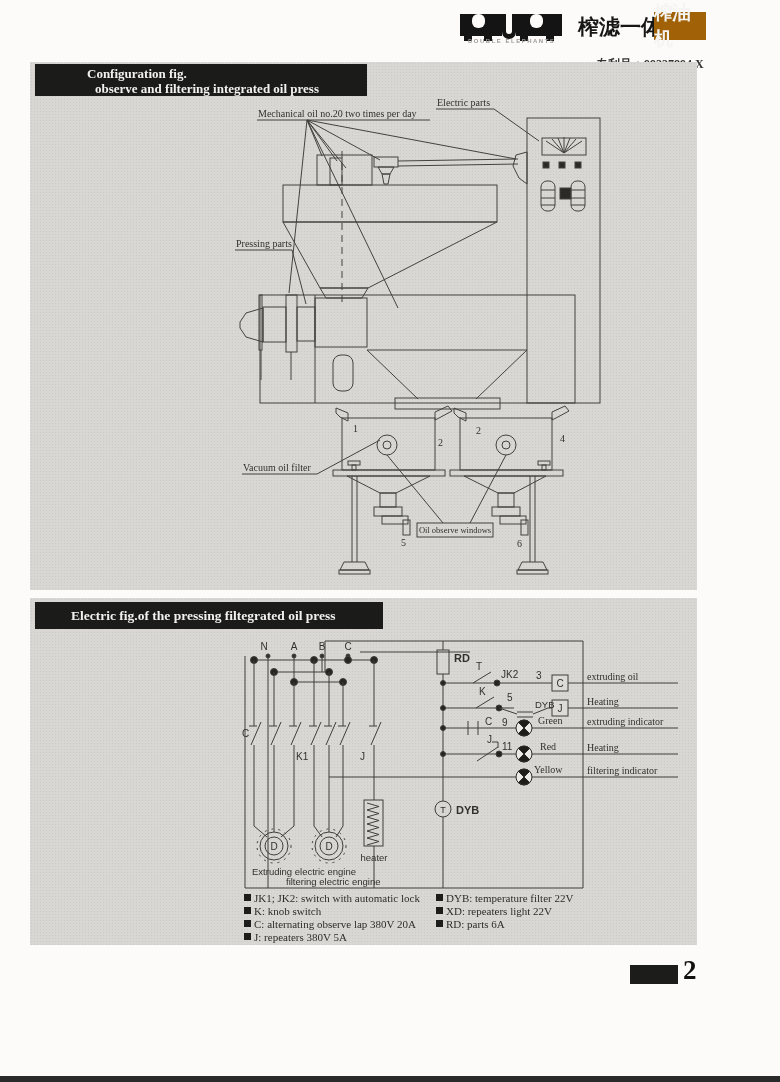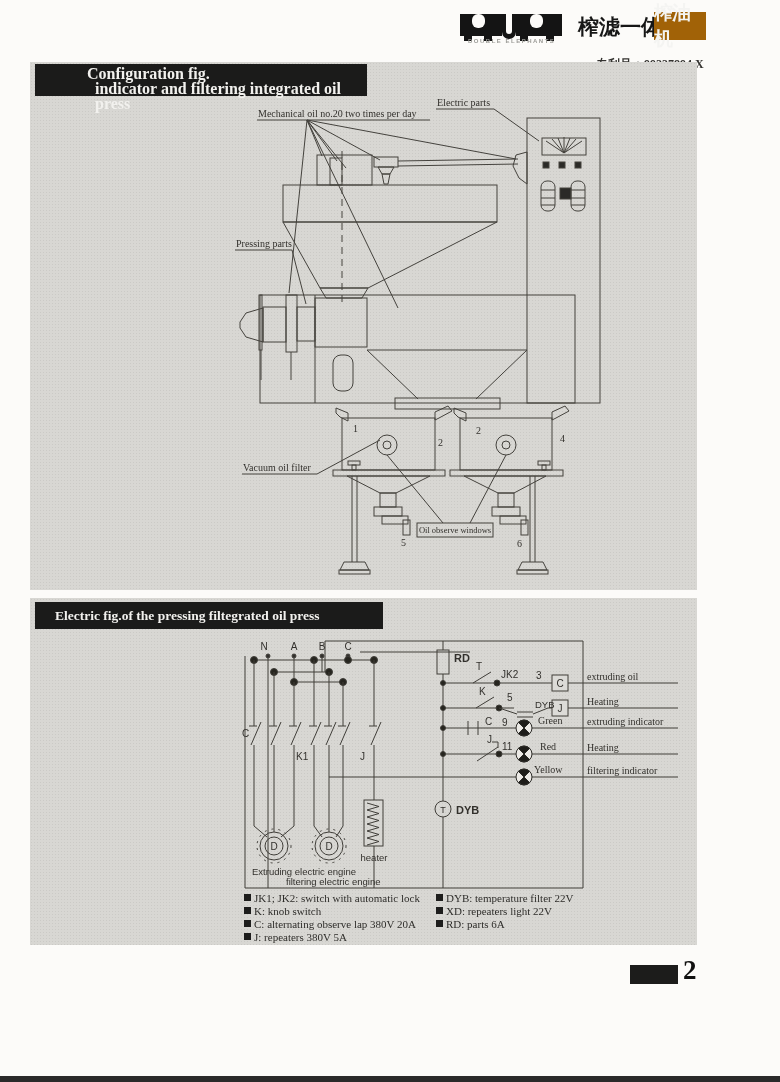--- a/index.html
+++ b/index.html
@@ -13,24 +13,24 @@
   .brand-box{position:absolute;left:654px;top:12px;width:52px;height:28px;background:#a16207;color:#f4f4f2;
              font-size:19px;font-weight:bold;display:flex;align-items:center;justify-content:center;letter-spacing:-1px;}
   .patent{position:absolute;left:596px;top:40px;font-size:12px;font-weight:bold;color:#33322f;margin-top:16px;}
   
   .panel{position:absolute;left:30px;width:667px;background-color:#d8d7d3;
          background-image:radial-gradient(#cbcac6 0.6px, transparent 0.7px);background-size:3px 3px;}
   .panel1{top:62px;height:528px;}
   .panel2{top:598px;height:347px;}
   .tbar{position:absolute;background:#1b1b1a;color:#f2f1ee;font-weight:bold;
         font-family:"Liberation Serif",serif;}
-  .tbar1{left:5px;top:2px;width:332px;height:32px;font-size:16px;line-height:15px;}
+  .tbar1{left:5px;top:2px;width:332px;height:32px;font-size:13px;line-height:15px;}
   .tbar1 .l1{padding:2px 0 0 52px;}
   .tbar1 .l2{padding:0 0 0 60px;}
-  .tbar2{left:5px;top:4px;width:348px;height:27px;font-size:13.5px;line-height:27px;padding-left:20px;box-sizing:border-box;}
+  .tbar2{left:5px;top:4px;width:348px;height:27px;font-size:13.5px;line-height:27px;padding-left:36px;box-sizing:border-box;}
   svg{position:absolute;left:0;top:0;}
   svg text{fill:#32302c;}
   .legend{position:absolute;font-size:11px;color:#2e2d2a;}
   .legend .item{display:flex;align-items:flex-start;height:13px;}
   .legend .sq{width:7px;height:7px;background:#1d1d1c;margin:2px 3px 0 0;flex:0 0 auto;}
   .legend-left{left:214px;top:294px;}
   .legend-right{left:406px;top:294px;}
   
   .pg-block{position:absolute;left:630px;top:965px;width:48px;height:19px;background:#1c1c1b;}
   .pg-num{position:absolute;left:683px;top:955px;font-size:27px;font-weight:bold;color:#111;}
@@ -59,21 +59,21 @@
     </svg>
   </div>
   <div class="logo-caption">DOUBLE ELEPHANTS</div>
   <div class="brand">榨滤一体化</div>
   <div class="brand-box">榨油机</div>
   <div class="patent">专利号：99237894.X</div>
 
   <div class="panel panel1">
     <div class="tbar tbar1">
       <div class="l1">Configuration fig.</div>
-      <div class="l2">indicator and filtering integrated oil press</div>
+      <div class="l2">observe and filtering integrated oil press</div>
     </div>
 
     <svg width="667" height="528" viewBox="0 0 667 528">
       <g fill="none" stroke="#44423d" stroke-width="1">
 
         <g>
           <line x1="227" y1="58" x2="400" y2="58"></line>
           <line x1="277" y1="58" x2="292" y2="94"></line>
           <line x1="277" y1="58" x2="307" y2="99"></line>
           <line x1="277" y1="58" x2="316" y2="106"></line>

